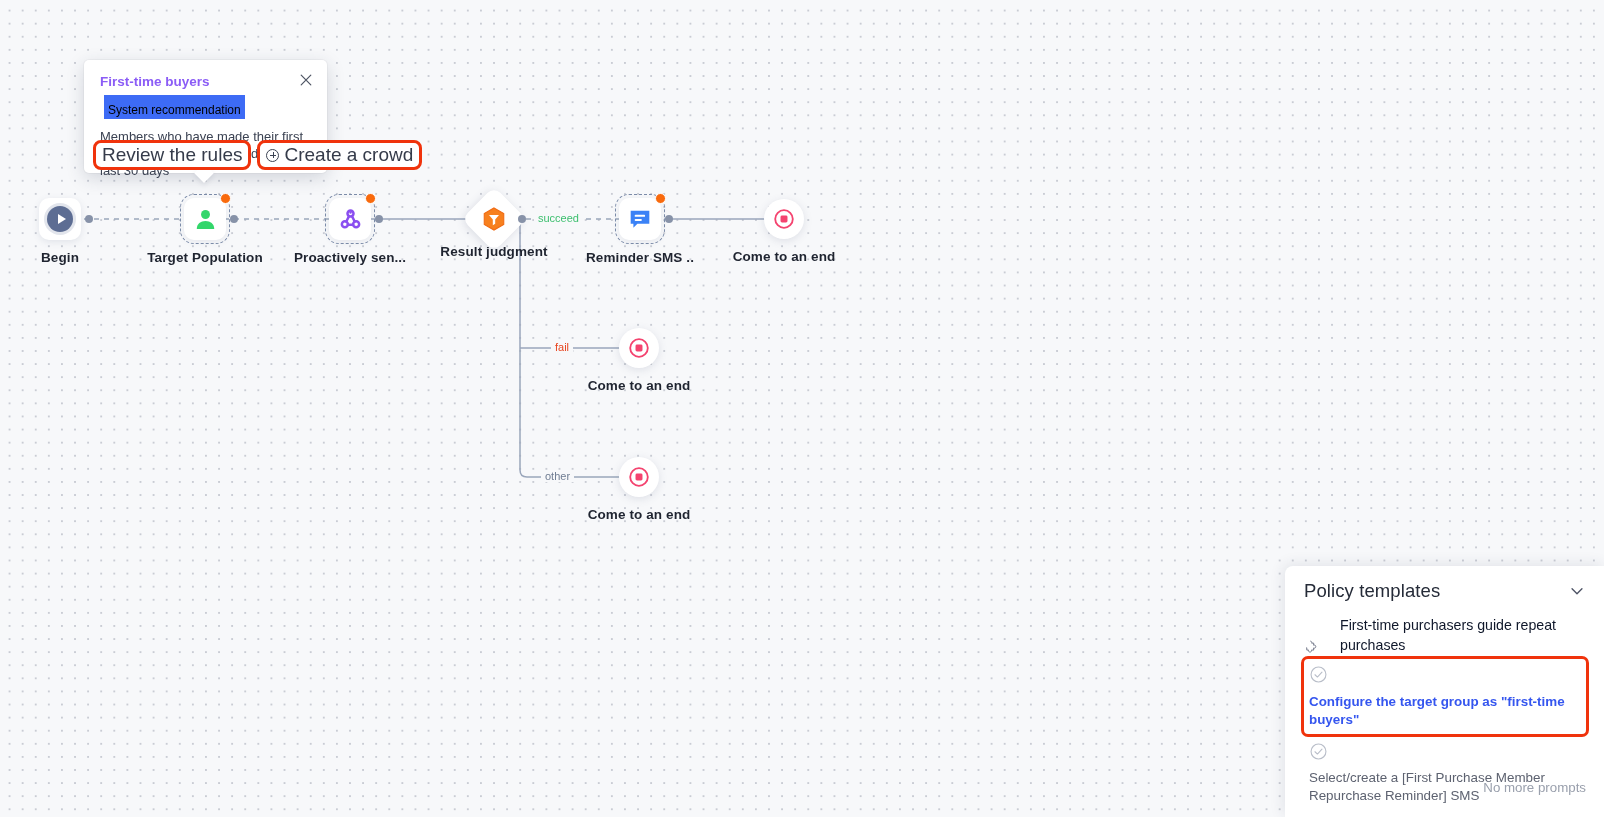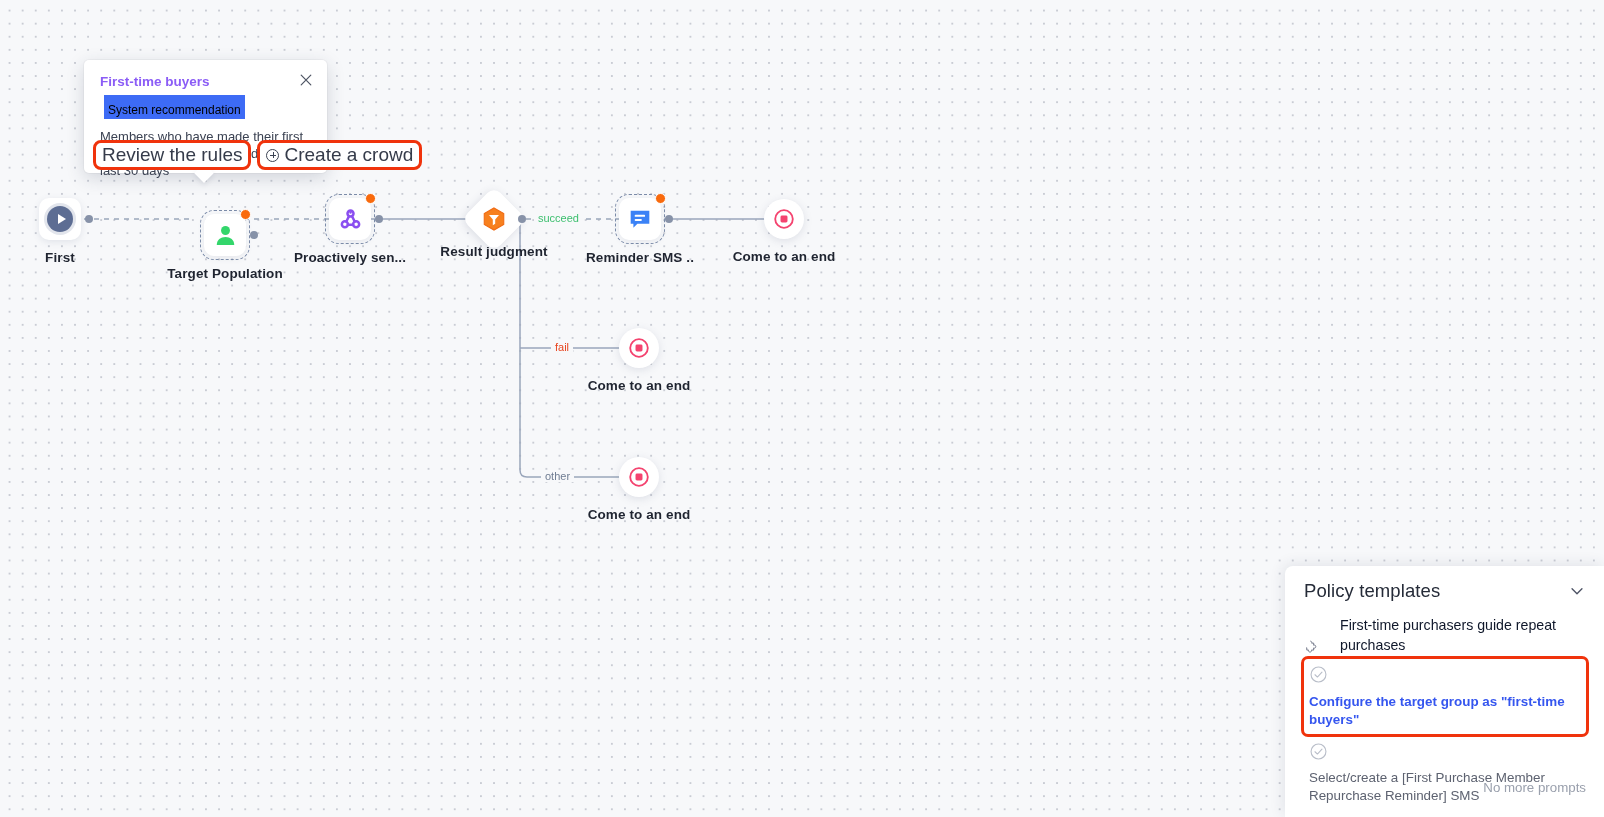--- a/index.html
+++ b/index.html
@@ -266,24 +266,24 @@
 
   <div class="edge-label lbl-succeed" style="left:534px; top:212px;">succeed</div>
   <div class="edge-label lbl-fail" style="left:551px; top:341px;">fail</div>
   <div class="edge-label lbl-other" style="left:541px; top:470px;">other</div>
 
   <div class="node" style="left:39px; top:198px;">
     <div class="node-box">
       <div class="ico-play"></div>
       <span class="port right"></span>
     </div>
-    <div class="node-label">First</div>
-  </div>
-
-  <div class="node" style="left:184px; top:214px;margin-left:20px;">
+    <div class="node-label">Begin</div>
+  </div>
+
+  <div class="node" style="left:184px; top:198px;">
     <div class="node-box sel">
       <svg width="25" height="25" viewBox="0 0 24 24">
         <circle cx="12" cy="7.2" r="4.3" fill="#33d66b"></circle>
         <path d="M3.6 21c0-4.7 3.8-7.6 8.4-7.6s8.4 2.9 8.4 7.6z" fill="#33d66b"></path>
       </svg>
       <span class="badge-dot"></span>
       <span class="port right"></span>
     </div>
     <div class="node-label">Target Population</div>
   </div>

